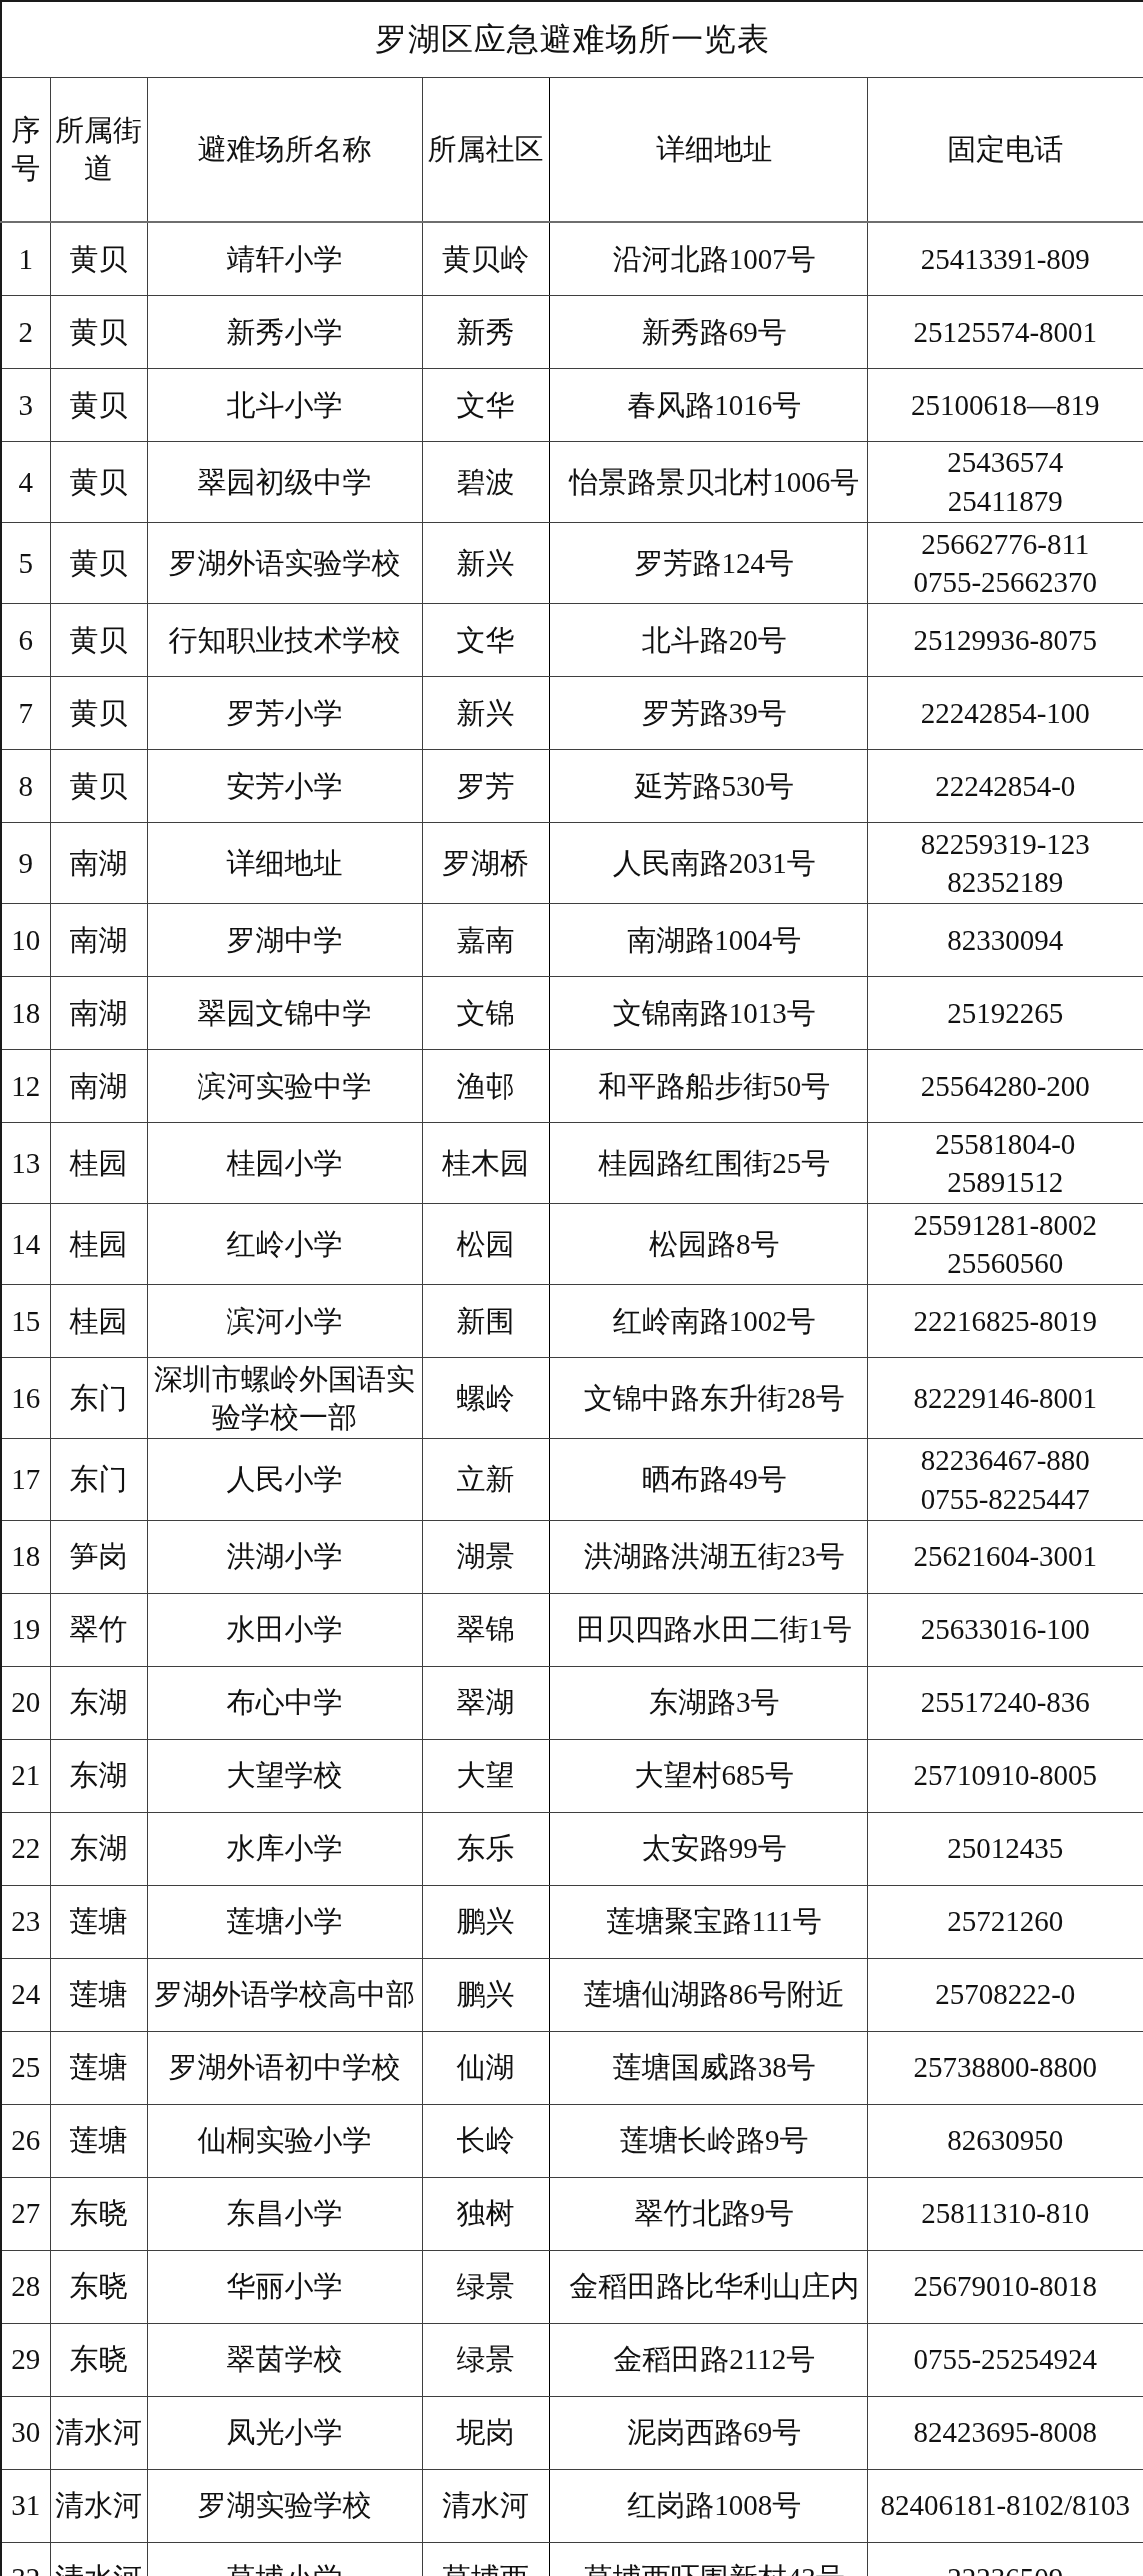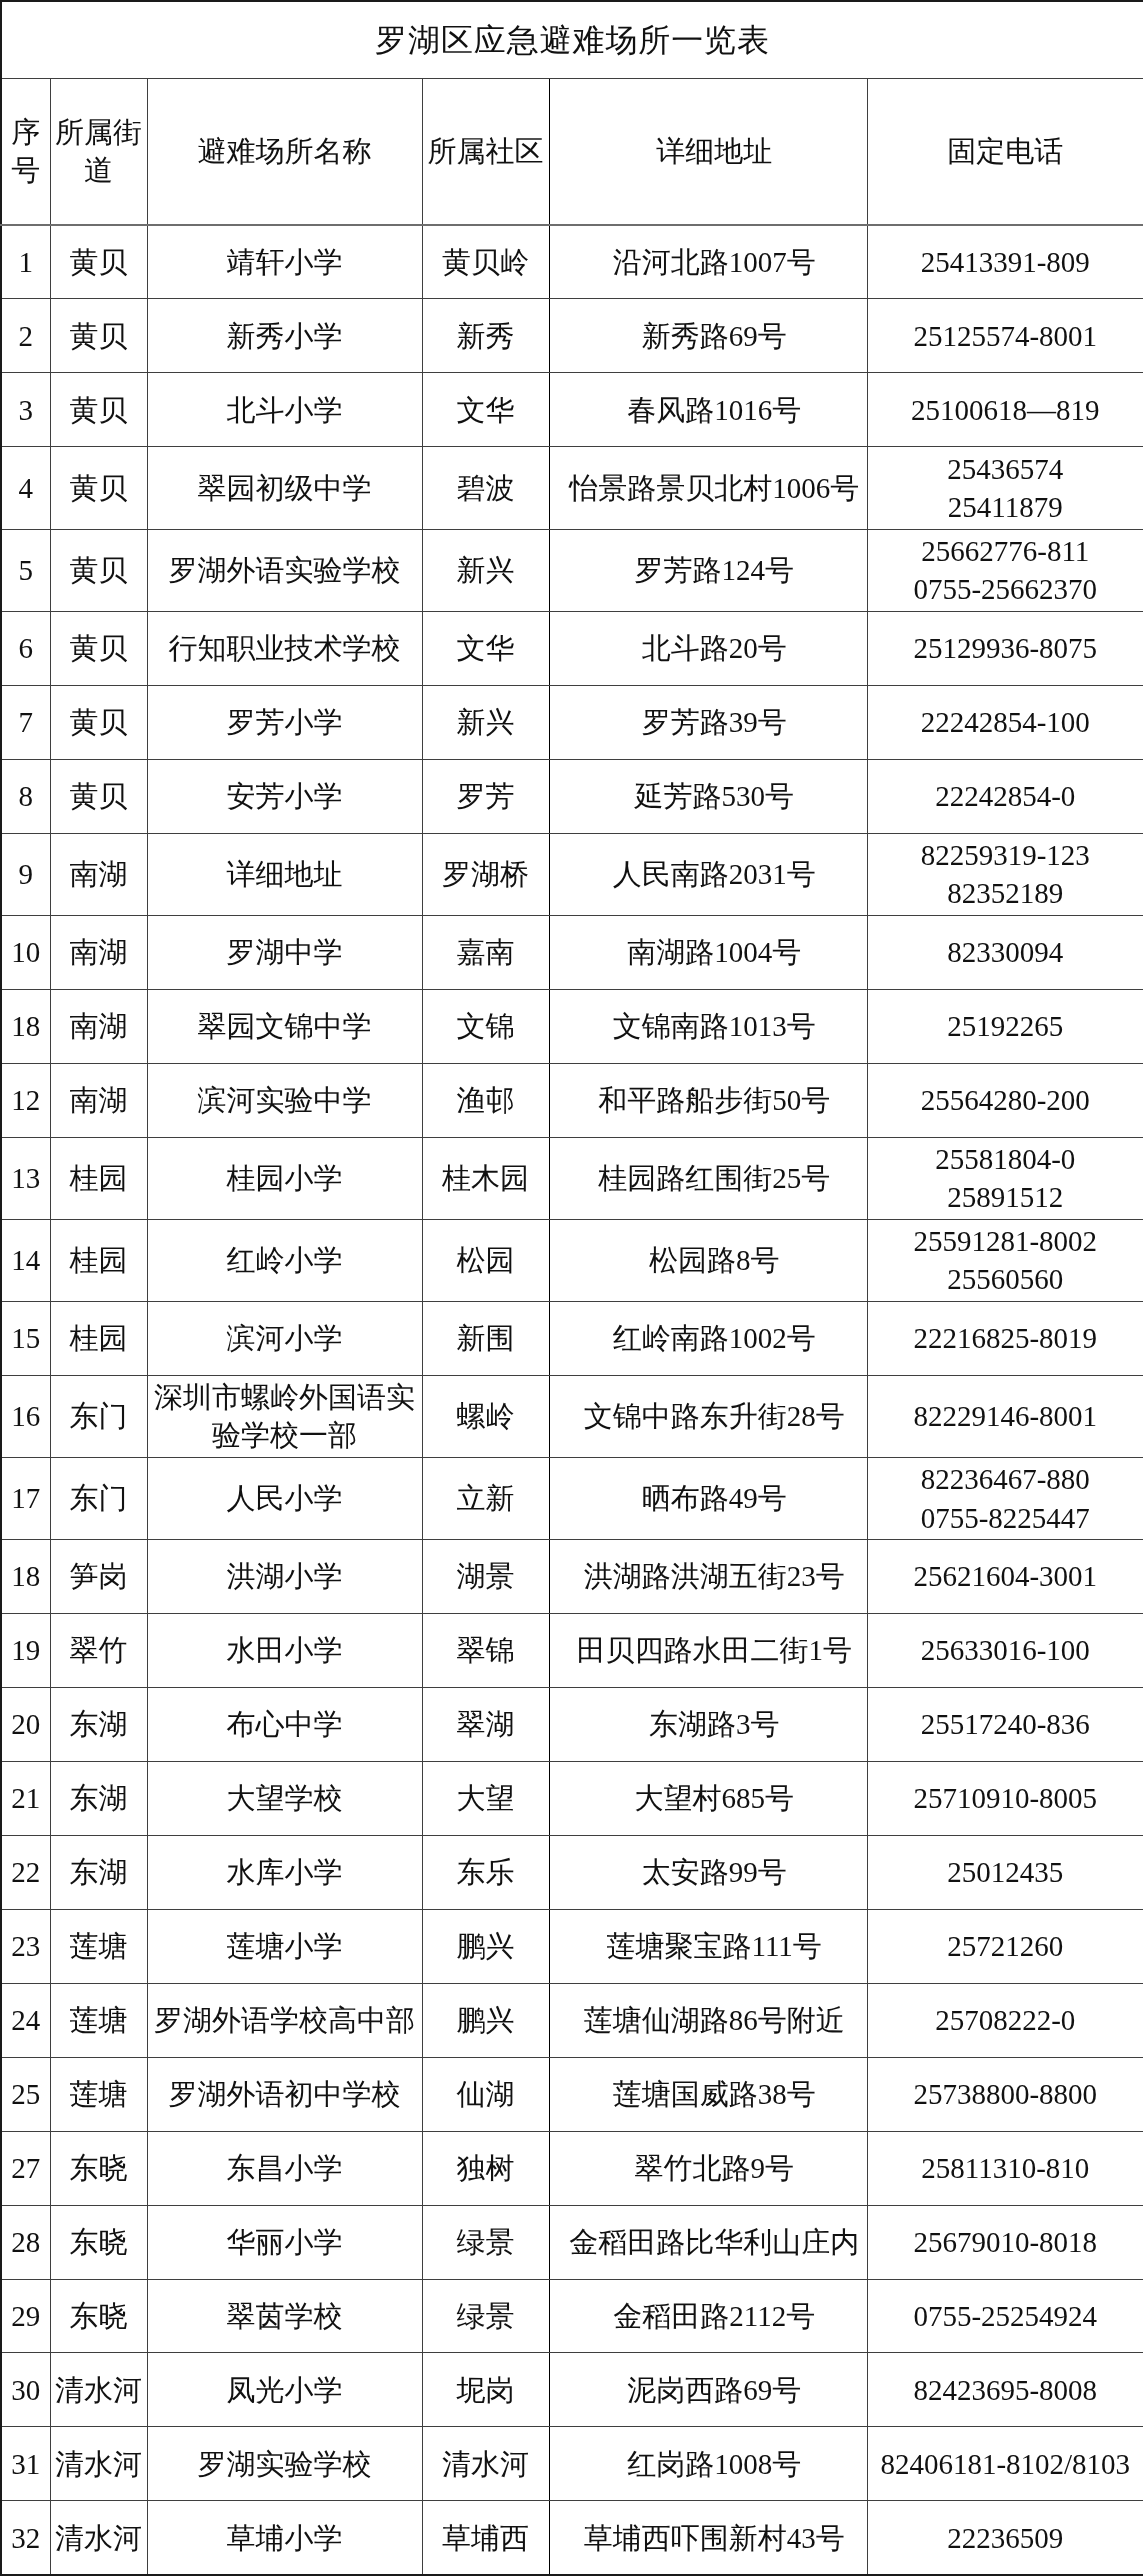--- a/index.html
+++ b/index.html
@@ -298,20 +298,28 @@
 
   <tr class="data-row">
     <td class="c1">25</td>
     <td class="c2">莲塘</td>
     <td class="c3">罗湖外语初中学校</td>
     <td class="c4">仙湖</td>
     <td class="c5">莲塘国威路38号</td>
     <td class="c6">25738800-8800</td>
   </tr>
 
+  <tr class="data-row">
+    <td class="c1">26</td>
+    <td class="c2">莲塘</td>
+    <td class="c3">仙桐实验小学</td>
+    <td class="c4">长岭</td>
+    <td class="c5">莲塘长岭路9号</td>
+    <td class="c6">82630950</td>
+  </tr>
 
   <tr class="data-row">
     <td class="c1">27</td>
     <td class="c2">东晓</td>
     <td class="c3">东昌小学</td>
     <td class="c4">独树</td>
     <td class="c5">翠竹北路9号</td>
     <td class="c6">25811310-810</td>
   </tr>
 

